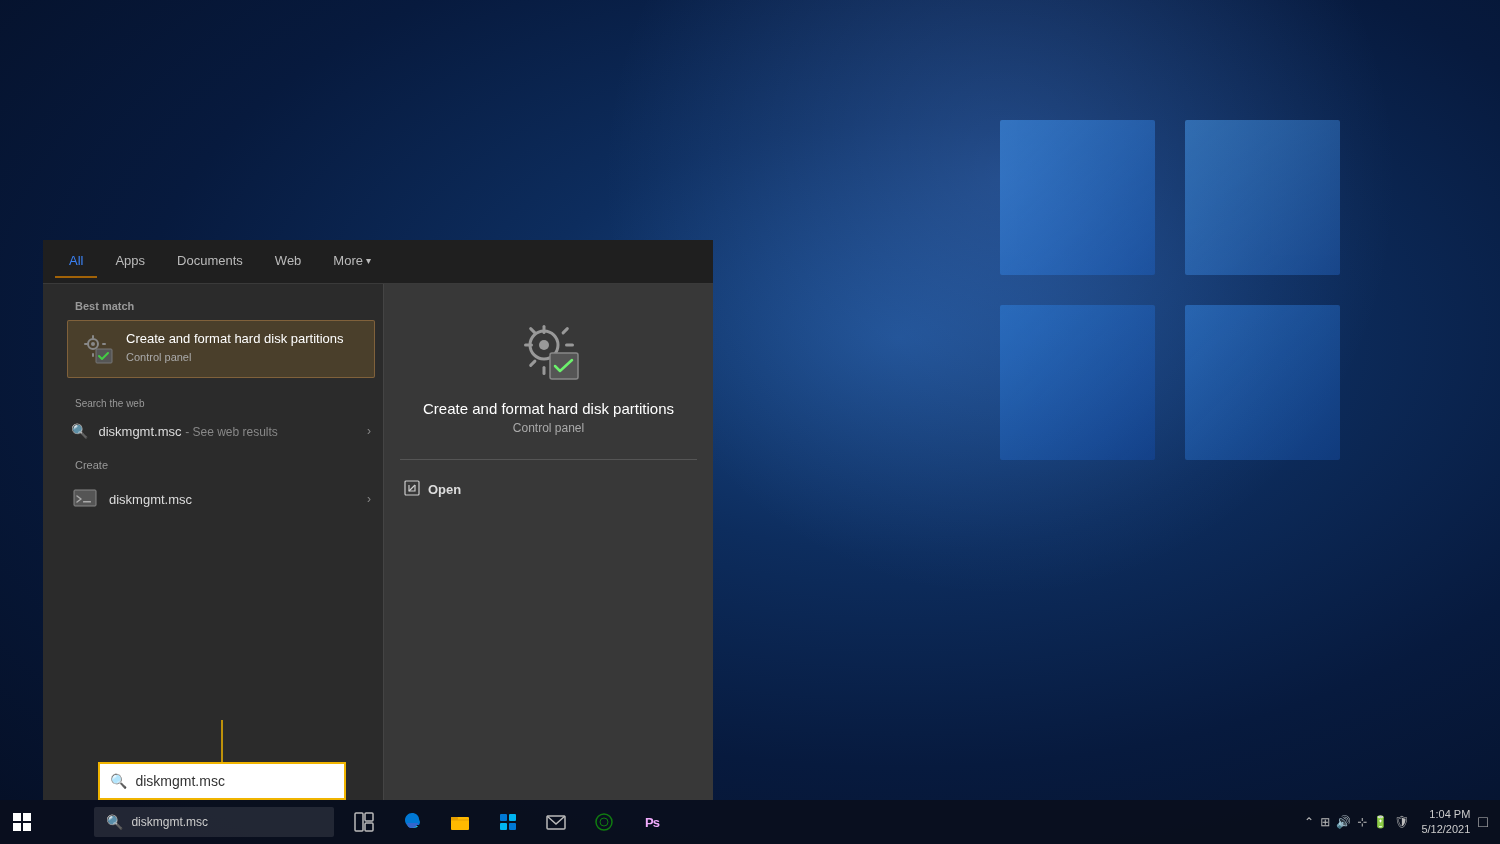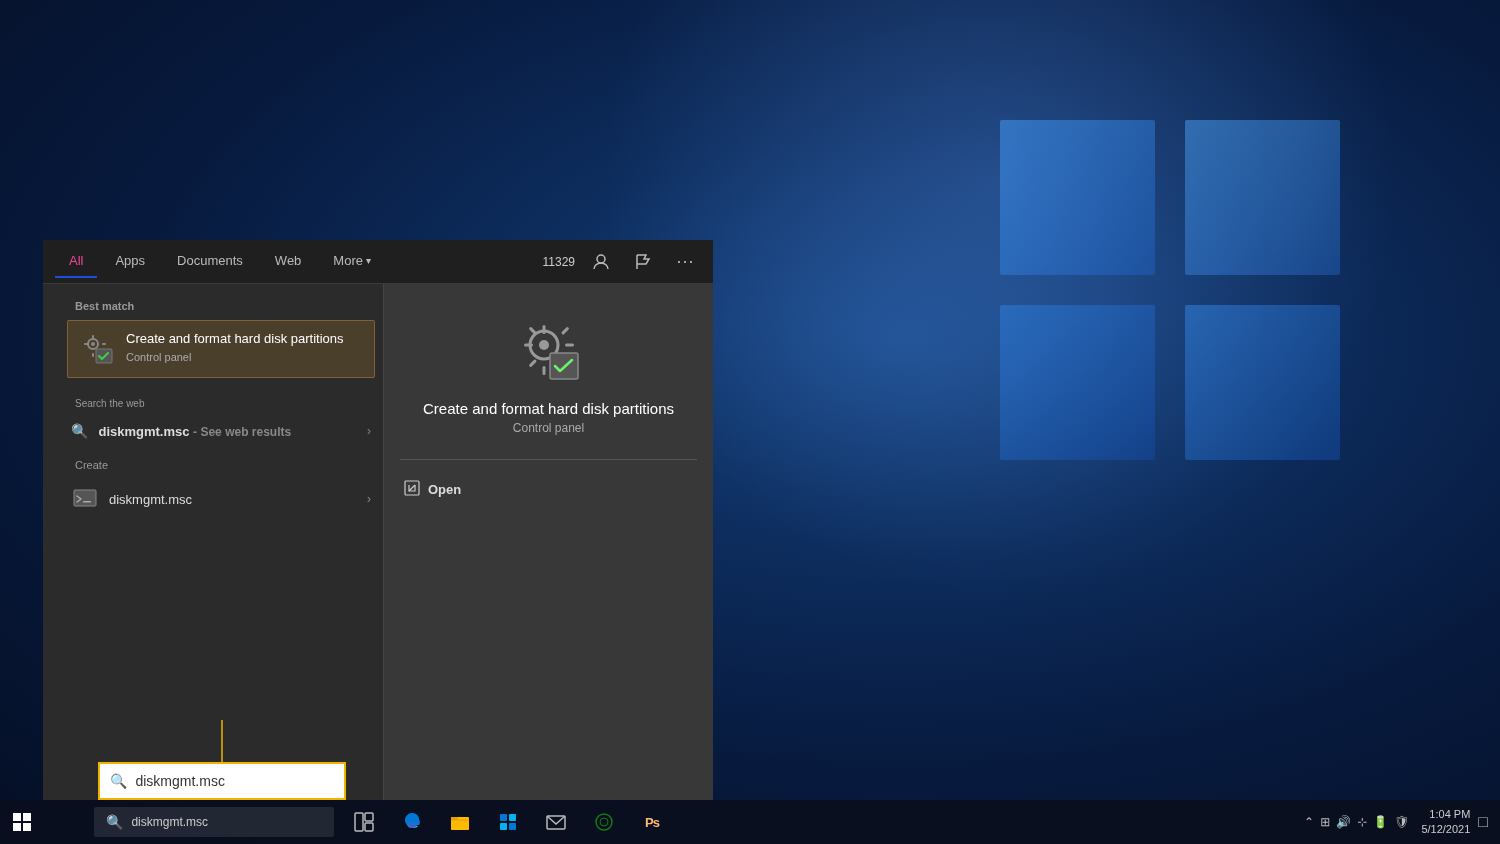--- a/index.html
+++ b/index.html
@@ -171,22 +171,22 @@
     .search-tab {
       padding: 8px 14px;
       font-size: 13px;
       color: #bbb;
       cursor: pointer;
       border-bottom: 2px solid transparent;
       white-space: nowrap;
     }
 
     .search-tab.active {
-      color: #ec4899;
-      border-bottom: 2px solid #1d4ed8;
+      color: #3b82f6;
+      border-bottom: 2px solid #a16207;
     }
 
     .tab-more {
       display: flex;
       align-items: center;
       gap: 3px;
     }
 
     .search-tab-counter {
       margin-left: auto;
@@ -307,21 +307,20 @@
     }
 
     .web-icon {
       color: #888;
       font-size: 14px;
     }
 
     .web-result-text {
       font-size: 13px;
       color: #ddd;
-      font-weight: bold;
     }
 
     .chevron-icon {
       color: #888;
       font-size: 12px;
     }
 
     .section-command {
       padding: 8px 0 4px 0;
     }
@@ -491,35 +490,20 @@
 <div class="search-popup" style="height: 560px;">
 
   <div class="search-tabs">
     <div class="search-tab active">All</div>
     <div class="search-tab">Apps</div>
     <div class="search-tab">Documents</div>
     <div class="search-tab">Web</div>
     <div class="search-tab tab-more">
       <span>More</span>
       <span style="font-size:10px;">▾</span>
-    </div>
-    <div class="search-tab-counter">
-      <span class="counter-badge">11329</span>
-      <div class="tab-icon-btn">
-        <svg width="20" height="20" viewBox="0 0 20 20" fill="#bbb">
-          <circle cx="10" cy="7" r="4" fill="none" stroke="#bbb" stroke-width="1.5"></circle>
-          <path d="M3 17c0-3.3 3.1-6 7-6s7 2.7 7 6" fill="none" stroke="#bbb" stroke-width="1.5"></path>
-        </svg>
-      </div>
-      <div class="tab-icon-btn">
-        <svg width="18" height="18" viewBox="0 0 18 18" fill="none">
-          <path d="M3 2v14M3 2h9l-2 4h5l-3 5H3" stroke="#bbb" stroke-width="1.5" fill="none"></path>
-        </svg>
-      </div>
-      <div class="tab-icon-btn" style="font-size:18px; color:#bbb;">···</div>
     </div>
   </div>
 
   <div class="search-body" style="height: 516px;">
 
     <div class="search-left">
       <div class="section-label">Best match</div>
 
       <div class="best-match-item">
         <div class="best-match-icon">
@@ -685,21 +669,21 @@
       </svg>
     </div>
 
     <div class="taskbar-icon-btn">
       <svg width="20" height="20" viewBox="0 0 20 20">
         <circle cx="10" cy="10" r="8" fill="none" stroke="#107c10" stroke-width="1.5"></circle>
         <circle cx="10" cy="10" r="4" fill="none" stroke="#107c10" stroke-width="1"></circle>
       </svg>
     </div>
 
-    <div class="taskbar-icon-btn" style="font-size:13px; color:#fdba74; font-weight:bold; letter-spacing:-1px;">
+    <div class="taskbar-icon-btn" style="font-size:13px; color:#f0abfc; font-weight:bold; letter-spacing:-1px;">
       <span>Ps</span>
     </div>
   </div>
 
   <div class="taskbar-right">
     <div class="taskbar-sys-icons">
       <span class="sys-icon">⌃</span>
       <span class="sys-icon">⊞</span>
       <span class="sys-icon">🔊</span>
       <span class="sys-icon">⊹</span>

